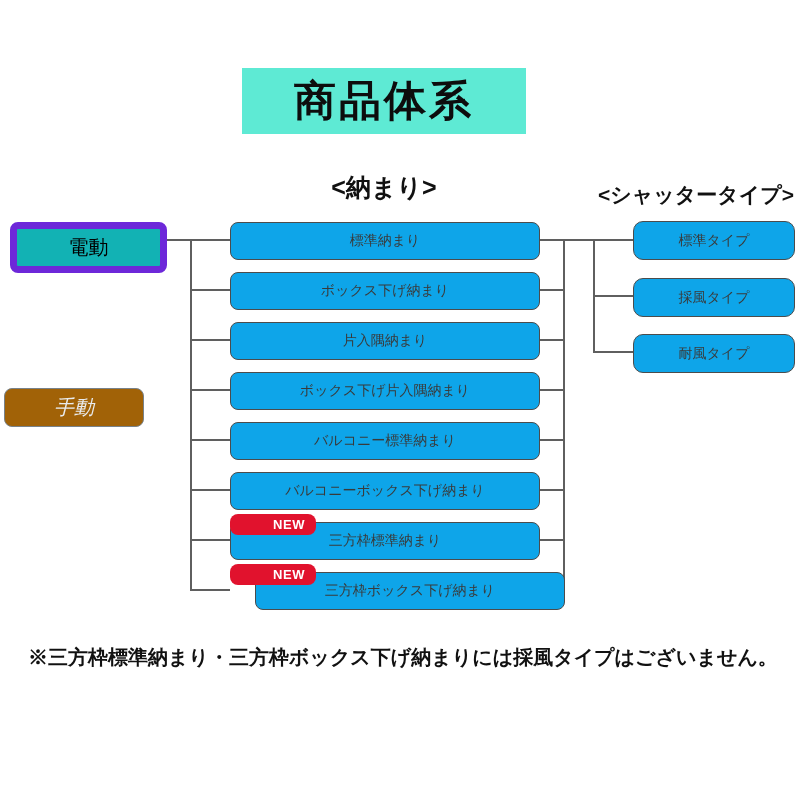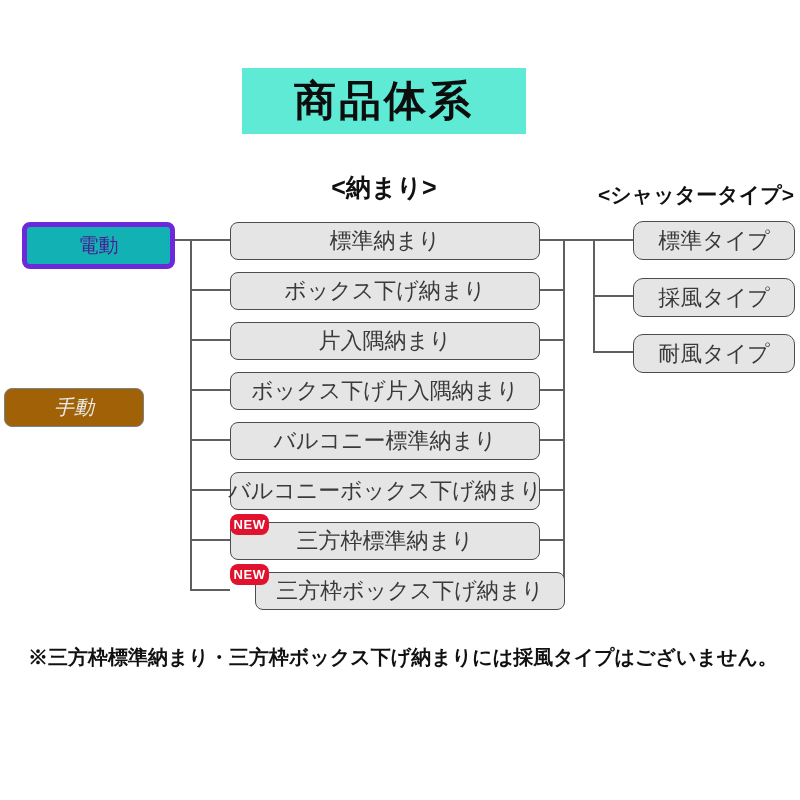--- a/index.html
+++ b/index.html
@@ -41,56 +41,57 @@
   .line.h { height: 1.5px; }
   .line.v { width: 1.5px; }
   .pill {
     position: absolute;
     border-radius: 8px;
     display: flex; align-items: center; justify-content: center;
     font-size: 20px;
     z-index: 2;
   }
   .pill.electric {
-    left: 22px; top: 222px; width: 143px; height: 37px;
+    left: 10px; top: 222px; width: 143px; height: 37px;
     background: #12b2b4;
-    border: 5px solid #6d28d9;
-    color: #4c1d95;
+    border: 7px solid #6d28d9;
+    color: #000000;
   }
   .pill.manual {
     left: 4px; top: 388px; width: 138px; height: 37px;
     background: #a16207;
     border: 1.5px solid #78828a;
     color: #e9ebed;
     font-style: italic;
   }
   .node {
     position: absolute;
-    background: #e5e5e5;
+    background: #0ea5e9;
     border: 1.5px solid #4c4c4c;
     display: flex; align-items: center; justify-content: center;
-    font-size: 22px;
+    font-size: 14px;
     color: #3a3a3a;
     z-index: 2;
     white-space: nowrap;
   }
   .node.osamari { left: 230px; width: 308px; height: 36px; border-radius: 8px; }
   .node.shutter { left: 633px; width: 160px; height: 37px; border-radius: 10px; }
   .badge {
     position: absolute;
     left: 230px;
-    width: 39px; height: 21px;
+    width: 54px; height: 21px;
     background: #e1122d;
     border-radius: 8px;
     color: #ffffff;
     font-size: 13px;
     font-weight: 700;
     letter-spacing: 0.5px;
     display: flex; align-items: center; justify-content: center;
     z-index: 4;
+    padding-left: 32px;
   }
   .footnote {
     position: absolute;
     left: 28px; top: 644px;
     width: 750px;
     font-size: 20px;
     font-weight: 700;
     color: #111111;
     z-index: 3;
     white-space: nowrap;

